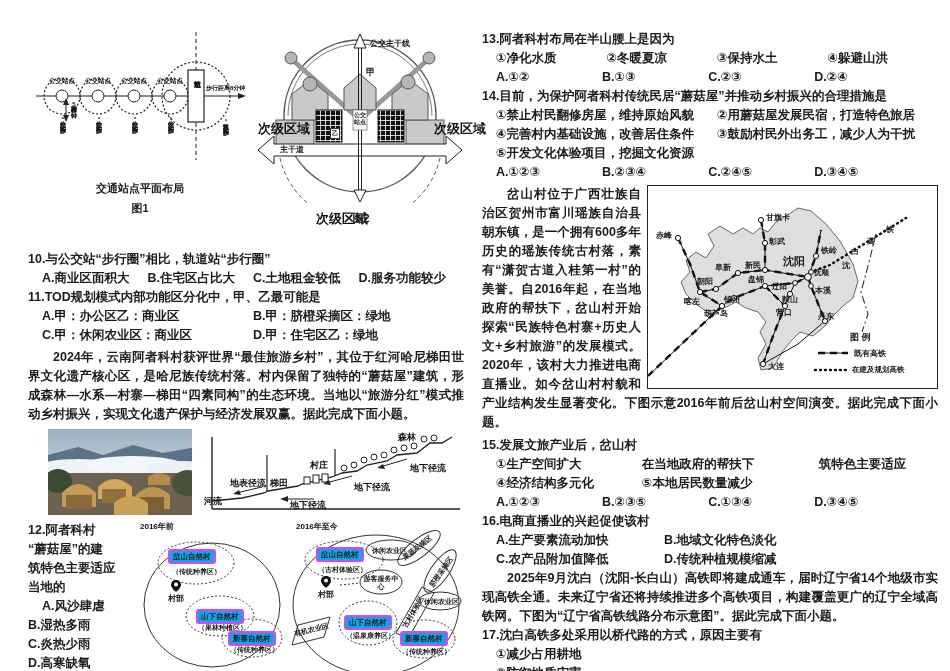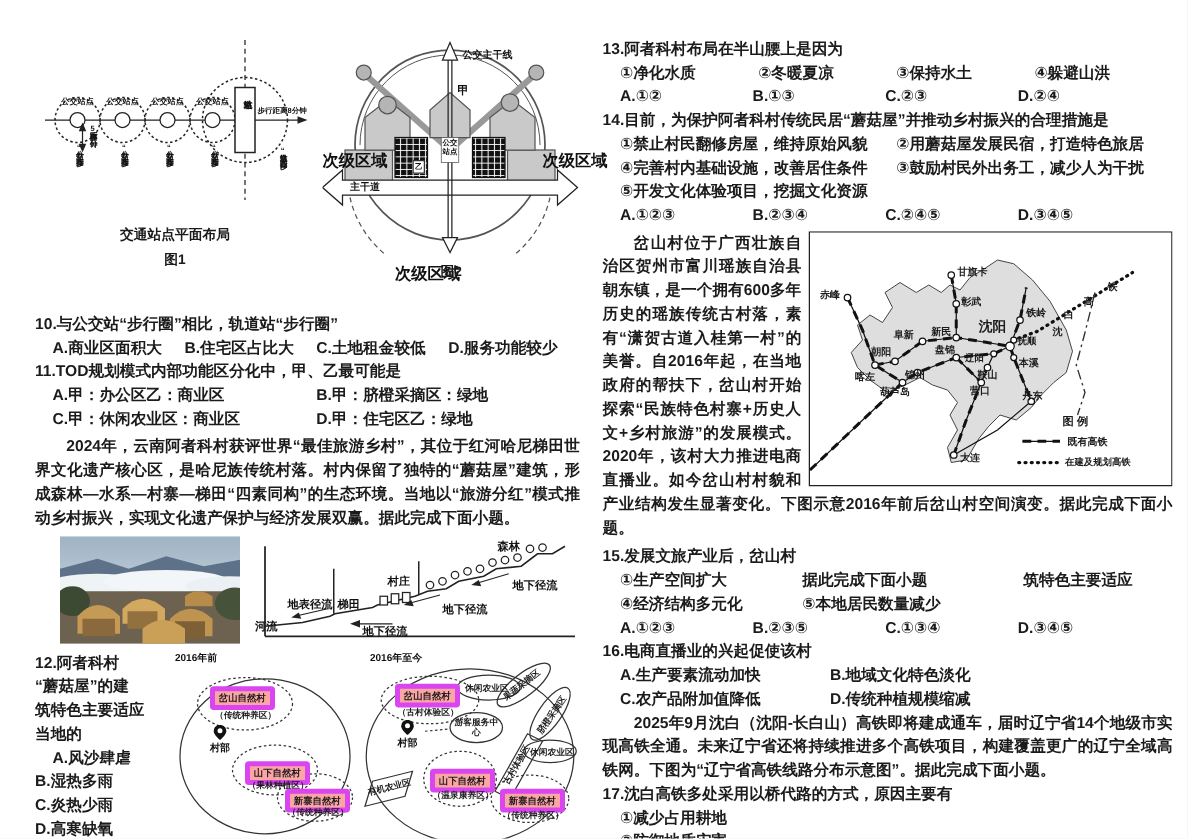--- a/index.html
+++ b/index.html
@@ -18,21 +18,21 @@
   .passage p{margin:0;text-indent:2em;}
   
   .figrow{display:flex;justify-content:space-between;}
   .figbox{position:relative;}
   .cap{font-size:11px;text-align:center;line-height:16px;}
   .lab{position:absolute;white-space:nowrap;color:#111;}
   .vlab{position:absolute;writing-mode:vertical-rl;text-orientation:upright;white-space:nowrap;color:#111;}
   .f6{font-size:6px;font-weight:600;} .f65{font-size:6.5px;} .f7{font-size:7px;} .f75{font-size:13px;margin-top:48px;} .f8{font-size:8px;} .f9{font-size:9px;}
   .photoart{display:block;}
   
-  .vbox{border:4px solid #d946ef;border-radius:3px;background:#fca5a5;padding:0 3px;font-size:7.5px;line-height:11px;position:absolute;white-space:nowrap;}
+  .vbox{border:2px solid #d946ef;border-radius:3px;background:#0ea5e9;padding:0 3px;font-size:7.5px;line-height:11px;position:absolute;white-space:nowrap;}
   .zone{position:absolute;font-size:7px;white-space:nowrap;}
   .pin{position:absolute;}
   .rot{transform-origin:center;}
   
   .map{position:relative;width:289px;height:202px;border:1px solid #222;float:right;margin-left:6px;background:#fff;}
   .city{position:absolute;font-size:8px;white-space:nowrap;}
   .city-big{font-size:11px;font-weight:700;}
   .bottom-left-row{display:flex;margin-top:4px;}
   .q12col{width:118px;}
   .q12col div{font-size:12.5px;line-height:19px;white-space:nowrap;}
@@ -402,21 +402,21 @@
         <span class="city" style="left:204px;top:179px;font-size:7.5px;">在建及规划高铁</span>
       </div>
       <div class="passage">
         <p>岔山村位于广西壮族自治区贺州市富川瑶族自治县朝东镇，是一个拥有600多年历史的瑶族传统古村落，素有“潇贺古道入桂第一村”的美誉。自2016年起，在当地政府的帮扶下，岔山村开始探索“民族特色村寨+历史人文+乡村旅游”的发展模式。2020年，该村大力推进电商直播业。如今岔山村村貌和产业结构发生显著变化。下图示意2016年前后岔山村空间演变。据此完成下面小题。</p>
       </div>
     </div>
 
     <div class="q" style="margin-top:4px;">15.发展文旅产业后，岔山村</div>
     <div class="row">
       <span style="width:33%;">①生产空间扩大</span>
-      <span style="width:40%;">据此完成下面小题</span>
+      <span style="width:40%;">在当地政府的帮扶下</span>
       <span>筑特色主要适应</span>
     </div>
     <div class="row">
       <span style="width:33%;">④经济结构多元化</span>
       <span>⑤本地居民数量减少</span>
     </div>
     <div class="row ans4">
       <span>A.①②③</span>
       <span>B.②③⑤</span>
       <span>C.①③④</span>

